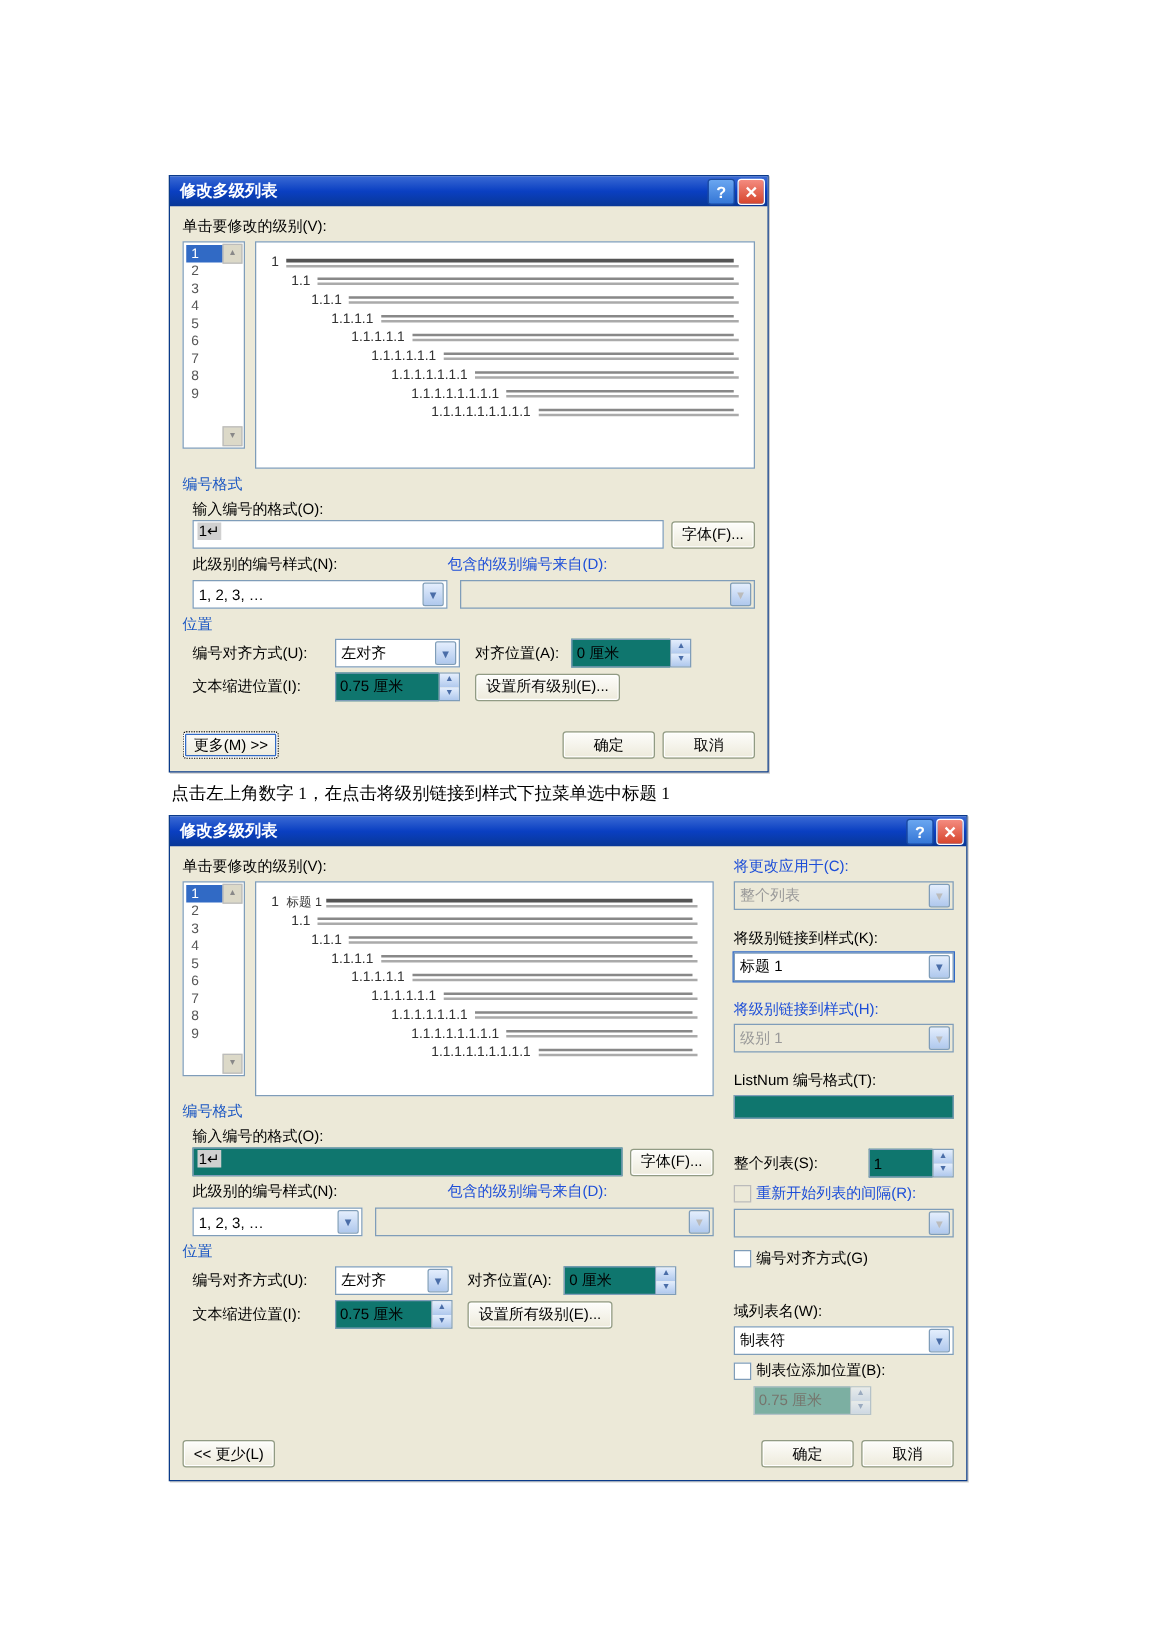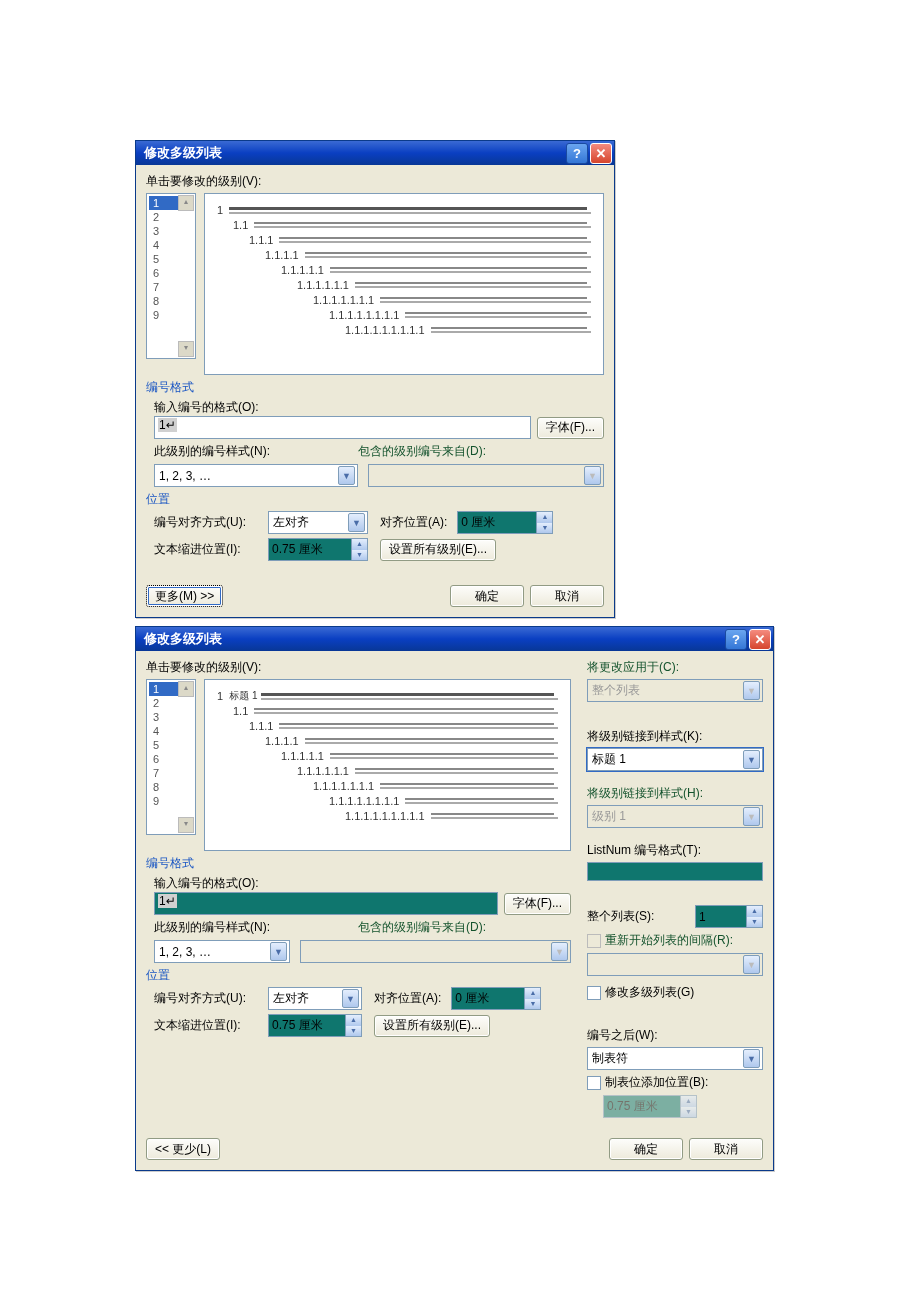--- a/index.html
+++ b/index.html
@@ -38,21 +38,21 @@
 .dropdown.disabled .dd-arrow{color:#bbb}
 .spinner{display:flex}
 .spinner .input-text{border-right:none}
 .spinner .spins{display:flex;flex-direction:column;border:1px solid #7f9db9;width:15px}
 .spinner .sp{flex:1;background:linear-gradient(#e4eefd,#afc8ed);font-size:7px;text-align:center;line-height:9px;color:#4a6da8}
 .btn{background:linear-gradient(#fdfdfb,#edeadb);border:1px solid #919b84;border-radius:3px;height:22px;padding:0 8px;font-size:12px;font-family:inherit;display:inline-flex;align-items:center;justify-content:center;box-shadow:0 0 0 1px #fff inset}
 .btn.focus{border:1px dotted #000;outline:1px solid #316ac5;outline-offset:-3px}
 .footer{display:flex;padding:10px;border-top:none;gap:6px}
 .footer .spacer{flex:1}
 .cb{width:12px;height:12px;border:1px solid #7f9db9;background:#fff;margin-right:4px;display:inline-block;vertical-align:middle}
-.disabled-text{color:#14532d}
+.disabled-text{color:#1d4ed8}
 .middle-text{margin:8px 0 8px 2px;font-size:14px;font-family:"SimSun"}
 .col2{display:flex;gap:16px}
 .col2 .left{flex:1}
 .col2 .right{width:176px}
 </style>
 </head>
 <body>
 <div class="page">
 
 <div class="dialog d1">
@@ -196,20 +196,21 @@
     </div>
   </div>
   <div class="footer">
     <button class="btn focus">更多(M) &gt;&gt;</button>
     <div class="spacer"></div>
     <button class="btn" style="width:74px">确定</button>
     <button class="btn" style="width:74px">取消</button>
   </div>
 </div>
 
+<div class="middle-text">点击左上角数字 1，在点击将级别链接到样式下拉菜单选中标题 1</div>
 
 <div class="dialog d2">
   <div class="titlebar">
     <span class="title">修改多级列表</span>
     <div class="tbtn help">?</div>
     <div class="tbtn close">✕</div>
   </div>
   <div class="body col2">
     <div class="left">
       <div class="lbl">单击要修改的级别(V):</div>
@@ -347,21 +348,21 @@
       </div>
     </div>
 
     <div class="right">
       <div class="lbl disabled-text">将更改应用于(C):</div>
       <div class="dropdown disabled" style="margin-top:3px">
             <span class="dd-txt">整个列表</span>
             <div class="dd-arrow">▼</div>
           </div>
 
-      <div class="lbl" style="margin-top:26px">将级别链接到样式(K):</div>
+      <div class="lbl" style="margin-top:14px">将级别链接到样式(K):</div>
       <div class="dropdown" style="margin-top:3px;outline:1px solid #316ac5">
             <span class="dd-txt">标题 1</span>
             <div class="dd-arrow">▼</div>
           </div>
 
       <div class="lbl disabled-text" style="margin-top:14px">将级别链接到样式(H):</div>
       <div class="dropdown disabled" style="margin-top:3px">
             <span class="dd-txt">级别 1</span>
             <div class="dd-arrow">▼</div>
           </div>
@@ -383,24 +384,24 @@
       <div class="row disabled-text">
         <span class="cb" style="border-color:#bbb;background:#ece9d8"></span>
         <span class="lbl">重新开始列表的间隔(R):</span>
       </div>
       <div class="dropdown disabled" style="margin-top:2px">
             <span class="dd-txt"></span>
             <div class="dd-arrow">▼</div>
           </div>
       <div class="row" style="margin-top:8px">
         <span class="cb"></span>
-        <span class="lbl">修改多级列表(G)</span>
-      </div>
-
-      <div class="lbl" style="margin-top:26px">编号之后(W):</div>
+        <span class="lbl">编号对齐方式(G)</span>
+      </div>
+
+      <div class="lbl" style="margin-top:26px">域列表名(W):</div>
       <div class="dropdown" style="margin-top:3px">
             <span class="dd-txt">制表符</span>
             <div class="dd-arrow">▼</div>
           </div>
       <div class="row" style="margin-top:4px">
         <span class="cb"></span>
         <span class="lbl">制表位添加位置(B):</span>
       </div>
       <div class="spinner" style="opacity:.5;margin-left:16px">
         <input class="input-text" style="width: 70px;" value="0.75 厘米">

